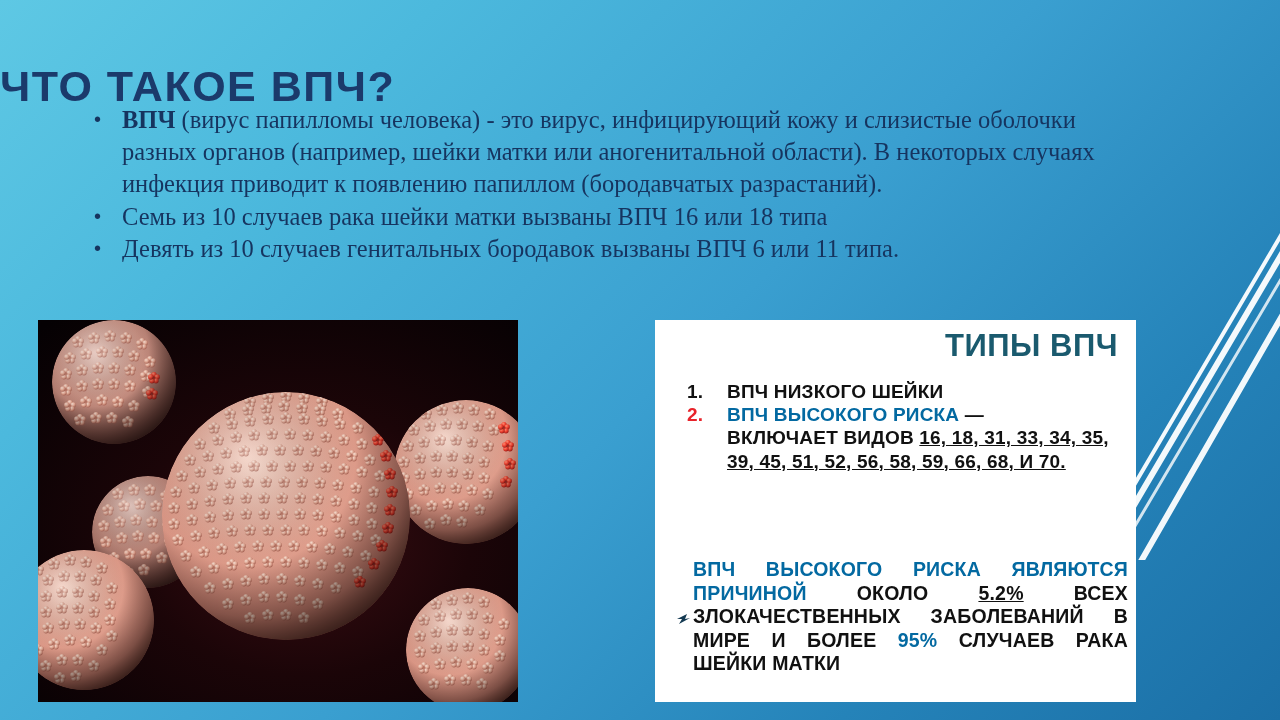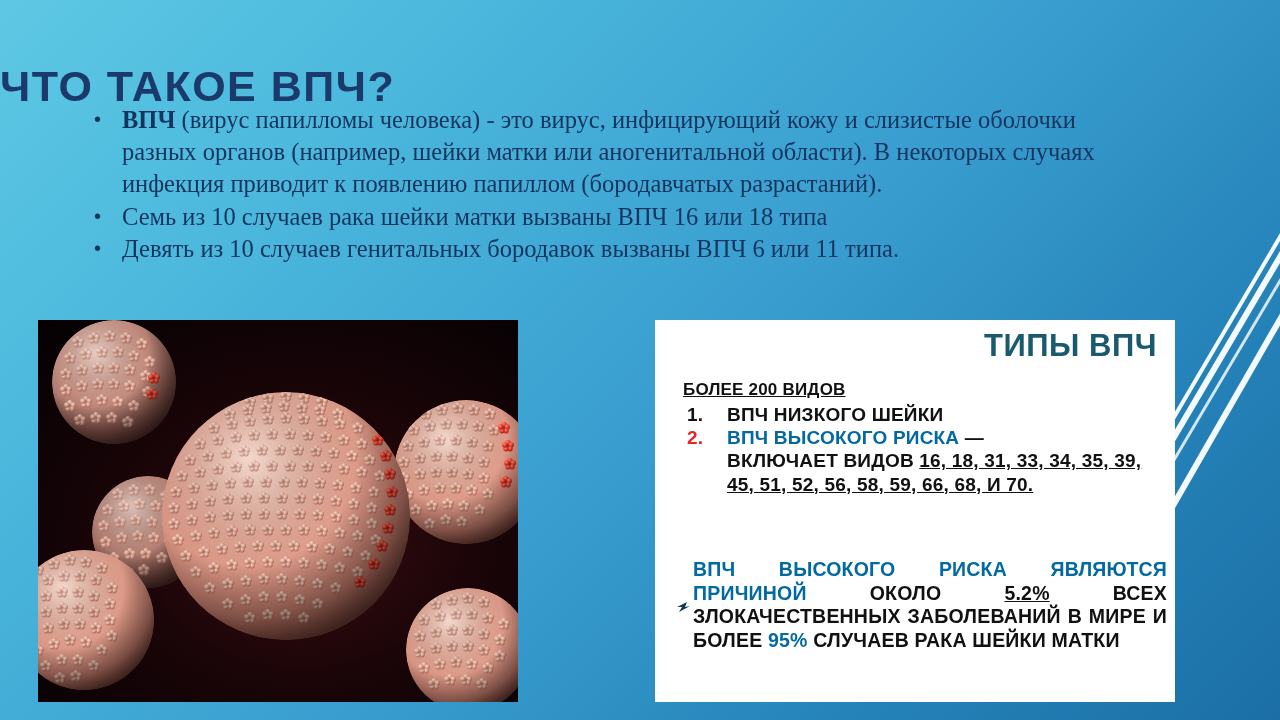--- a/index.html
+++ b/index.html
@@ -86,21 +86,21 @@
     background: #0a0305;
     overflow: hidden;
   }
   .photo svg { display: block; }
 
   
   .panel {
     position: absolute;
     left: 655px;
     top: 320px;
-    width: 520px;
+    width: 481px;
     height: 382px;
     background: #ffffff;
     overflow: hidden;
   }
   .panel-title {
     position: absolute;
     right: 18px;
     top: 8px;
     color: #1a5a6e;
     font-size: 31px;
@@ -656,21 +656,20 @@
       </g>
     </svg>
   </div>
 
   <div class="panel">
 
     <div class="panel-title">ТИПЫ ВПЧ</div>
 
     <div class="panel-body">
 
-      <div class="kicker">БОЛЕЕ 200 ВИДОВ</div>
 
       <ul class="num-list">
 
         <li class="num-row">
           <span class="num-idx">1.</span>
           <span class="num-body">ВПЧ НИЗКОГО ШЕЙКИ</span>
         </li>
 
         <li class="num-row">
           <span class="num-idx red">2.</span>

